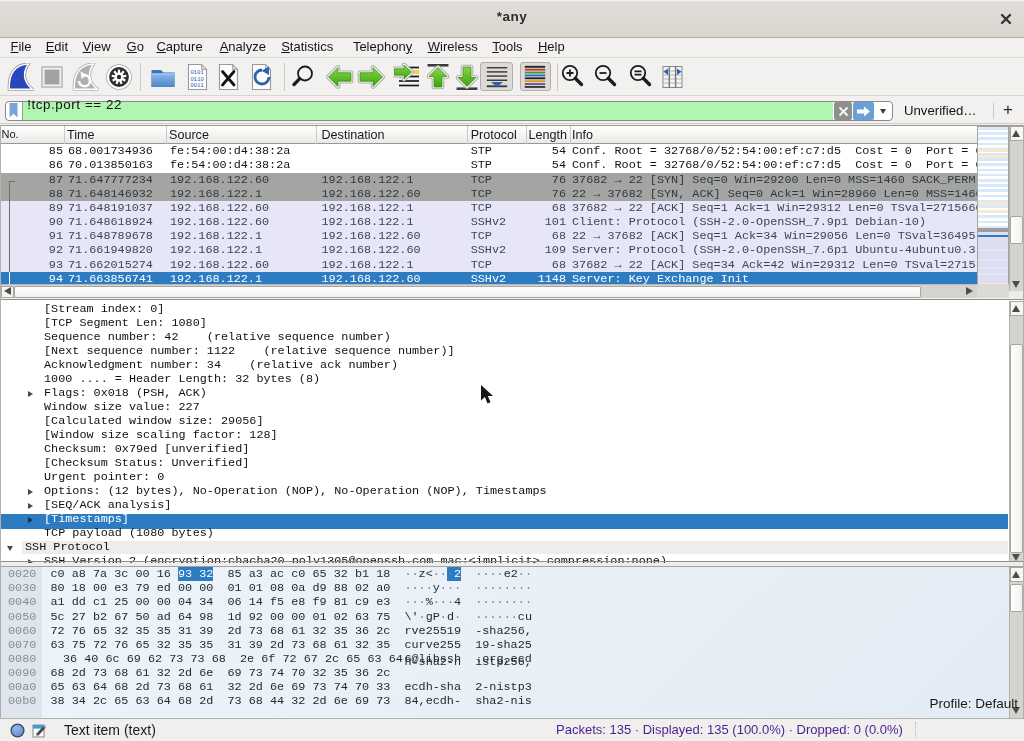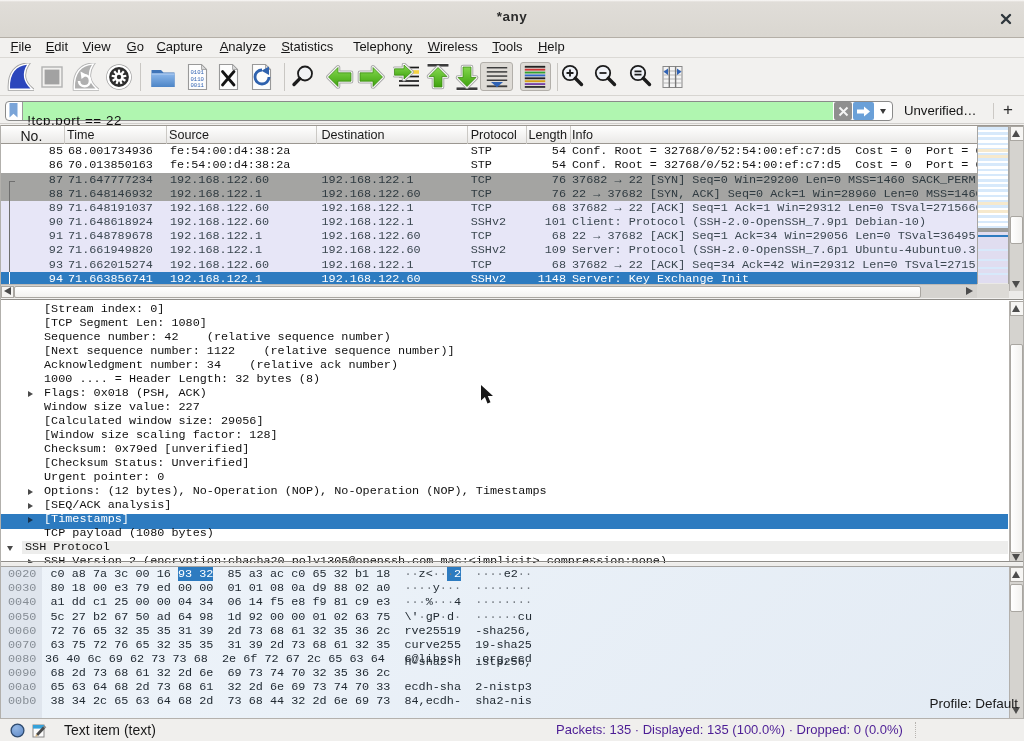--- a/index.html
+++ b/index.html
@@ -221,36 +221,36 @@
 <path d="M10 5.5 L5.5 8.8 L10 12 Z" fill="#2f62b4"></path>
     <path d="M19 5.5 L23.5 8.8 L19 12 Z" fill="#2f62b4"></path>
   </svg>
 <div class="a" style="left:0;top:96px;width:1024px;height:28px;background:#f2f1ef;border-bottom:1px solid #d0cecb"></div>
 <div class="a" style="left:4.5px;top:100.5px;width:888.5px;height:20.5px;background:#ffffff;border:1.2px solid #8a8a8a;border-radius:4px"></div>
 <svg class="a" style="left:9px;top:103px" width="9" height="15" viewBox="0 0 9 15">
     <path d="M0.5 0 h8 v14.5 l-4 -3.8 l-4 3.8 z" fill="#7aa4d8"></path>
   </svg>
 <div class="a" style="left:22.4px;top:101.7px;width:1px;height:18.1px;background:#9a9a9a"></div>
 <div class="a" style="left:23.4px;top:101.7px;width:810px;height:18.1px;background:#b0f6b0"></div>
-<div class="a" style="left:27.3px;top:113px;font-size:13.4px;letter-spacing:0.55px;color:#101010">!tcp.port == 22</div>
+<div class="a" style="left:27.3px;top:97px;font-size:13.4px;letter-spacing:0.55px;color:#101010">!tcp.port == 22</div>
 <div class="a" style="left:834px;top:101.5px;width:18px;height:18.5px;background:#8f8f8f;border-radius:2px"></div>
 <svg class="a" style="left:838px;top:105.5px" width="11" height="11" viewBox="0 0 11 11">
     <path d="M1.5 1.5 L9.5 9.5 M9.5 1.5 L1.5 9.5" stroke="#f4f4f4" stroke-width="2"></path>
   </svg>
 <div class="a" style="left:853px;top:101.5px;width:21px;height:18.5px;background:#6aa0d8;border-radius:2px"></div>
 <svg class="a" style="left:856px;top:104.5px" width="15" height="13" viewBox="0 0 15 13">
     <path d="M1 4.6 L8 4.6 L8 1.5 L14 6.5 L8 11.5 L8 8.4 L1 8.4 Z" fill="#ffffff"></path>
   </svg>
 <div class="a tri-d" style="left:880px;top:108.5px;border-top-color:#3a3a3a"></div>
 <div class="a" style="left:904px;top:103px;font-size:13.2px;color:#141414">Unverified…</div>
 <div class="a" style="left:992.5px;top:103px;width:1px;height:16px;background:#ccc9c5"></div>
 <div class="a" style="left:1003px;top:100px;font-size:17px;font-weight:400;color:#2a2a2a">+</div>
 <div class="a" style="left:0;top:124.5px;width:1024px;height:173.5px;background:#ffffff;border-top:1px solid #9c9892"></div>
 <div class="a" style="left:0;top:125.5px;width:1008px;height:18.5px;background:linear-gradient(to bottom,#ffffff,#eae9e7);border-bottom:1px solid #9b9791"></div>
-<div class="a" style="left:1.5px;top:128px;font-size:14px;color:#191919;margin-left:19px;">No.</div>
+<div class="a" style="left:1.5px;top:128px;font-size:11px;color:#191919;">No.</div>
 <div class="a" style="left:67px;top:128px;font-size:12.6px;color:#191919;">Time</div>
 <div class="a" style="left:169px;top:128px;font-size:12.6px;color:#191919;">Source</div>
 <div class="a" style="left:321.5px;top:128px;font-size:12.6px;color:#191919;">Destination</div>
 <div class="a" style="left:470.7px;top:128px;font-size:12.6px;color:#191919;">Protocol</div>
 <div class="a" style="left:528.5px;top:128px;font-size:12.6px;color:#191919;width:39.5px;overflow:hidden;white-space:nowrap;">Length</div>
 <div class="a" style="left:572px;top:128px;font-size:12.6px;color:#191919;">Info</div>
 <div class="a" style="left:64px;top:126px;width:1px;height:17.5px;background:#cbc9c5"></div>
 <div class="a" style="left:165.7px;top:126px;width:1px;height:17.5px;background:#cbc9c5"></div>
 <div class="a" style="left:316.4px;top:126px;width:1px;height:17.5px;background:#cbc9c5"></div>
 <div class="a" style="left:467.2px;top:126px;width:1px;height:17.5px;background:#cbc9c5"></div>
@@ -346,21 +346,21 @@
 <div class="a mono" style="left:8px;top:609.5100000000001px;color:#868d95">0050</div>
 <div class="a mono" style="left:50.5px;top:609.5100000000001px;color:#222b33">5c 27 b2 67 50 ad 64 98  1d 92 00 00 01 02 63 75</div>
 <div class="a mono" style="left:404.4px;top:609.5100000000001px;color:#222b33">\'<span style="color:#767c83">·</span>gP<span style="color:#767c83">·</span>d<span style="color:#767c83">·</span>  <span style="color:#767c83">·</span><span style="color:#767c83">·</span><span style="color:#767c83">·</span><span style="color:#767c83">·</span><span style="color:#767c83">·</span><span style="color:#767c83">·</span>cu</div>
 <div class="a mono" style="left:8px;top:623.5800000000002px;color:#868d95">0060</div>
 <div class="a mono" style="left:50.5px;top:623.5800000000002px;color:#222b33">72 76 65 32 35 35 31 39  2d 73 68 61 32 35 36 2c</div>
 <div class="a mono" style="left:404.4px;top:623.5800000000002px;color:#222b33">rve25519  -sha256,</div>
 <div class="a mono" style="left:8px;top:637.6500000000002px;color:#868d95">0070</div>
 <div class="a mono" style="left:50.5px;top:637.6500000000002px;color:#222b33">63 75 72 76 65 32 35 35  31 39 2d 73 68 61 32 35</div>
 <div class="a mono" style="left:404.4px;top:637.6500000000002px;color:#222b33">curve255  19-sha25</div>
 <div class="a mono" style="left:8px;top:651.7200000000003px;color:#868d95">0080</div>
-<div class="a mono" style="left:45px;top:651.7200000000003px;color:#222b33">36 40 6c 69 62 73 73 68  2e 6f 72 67 2c 65 63 64</div>
+<div class="a mono" style="left:63px;top:651.7200000000003px;color:#222b33">36 40 6c 69 62 73 73 68  2e 6f 72 67 2c 65 63 64</div>
 <div class="a mono" style="left:404.4px;top:651.7200000000003px;color:#222b33">6@libssh  .org,ecd</div>
 <div class="a mono" style="left:8px;top:665.7900000000003px;color:#868d95">0090</div>
 <div class="a mono" style="left:50.5px;top:665.7900000000003px;color:#222b33">68 2d 73 68 61 32 2d 6e  69 73 74 70 32 35 36 2c</div>
 <div class="a mono" style="left:404.4px;top:655px;color:#222b33">h-sha2-n  istp256,</div>
 <div class="a mono" style="left:8px;top:679.8600000000004px;color:#868d95">00a0</div>
 <div class="a mono" style="left:50.5px;top:679.8600000000004px;color:#222b33">65 63 64 68 2d 73 68 61  32 2d 6e 69 73 74 70 33</div>
 <div class="a mono" style="left:404.4px;top:679.8600000000004px;color:#222b33">ecdh-sha  2-nistp3</div>
 <div class="a mono" style="left:8px;top:693.9300000000004px;color:#868d95">00b0</div>
 <div class="a mono" style="left:50.5px;top:693.9300000000004px;color:#222b33">38 34 2c 65 63 64 68 2d  73 68 44 32 2d 6e 69 73</div>
 <div class="a mono" style="left:404.4px;top:693.9300000000004px;color:#222b33">84,ecdh-  sha2-nis</div>

